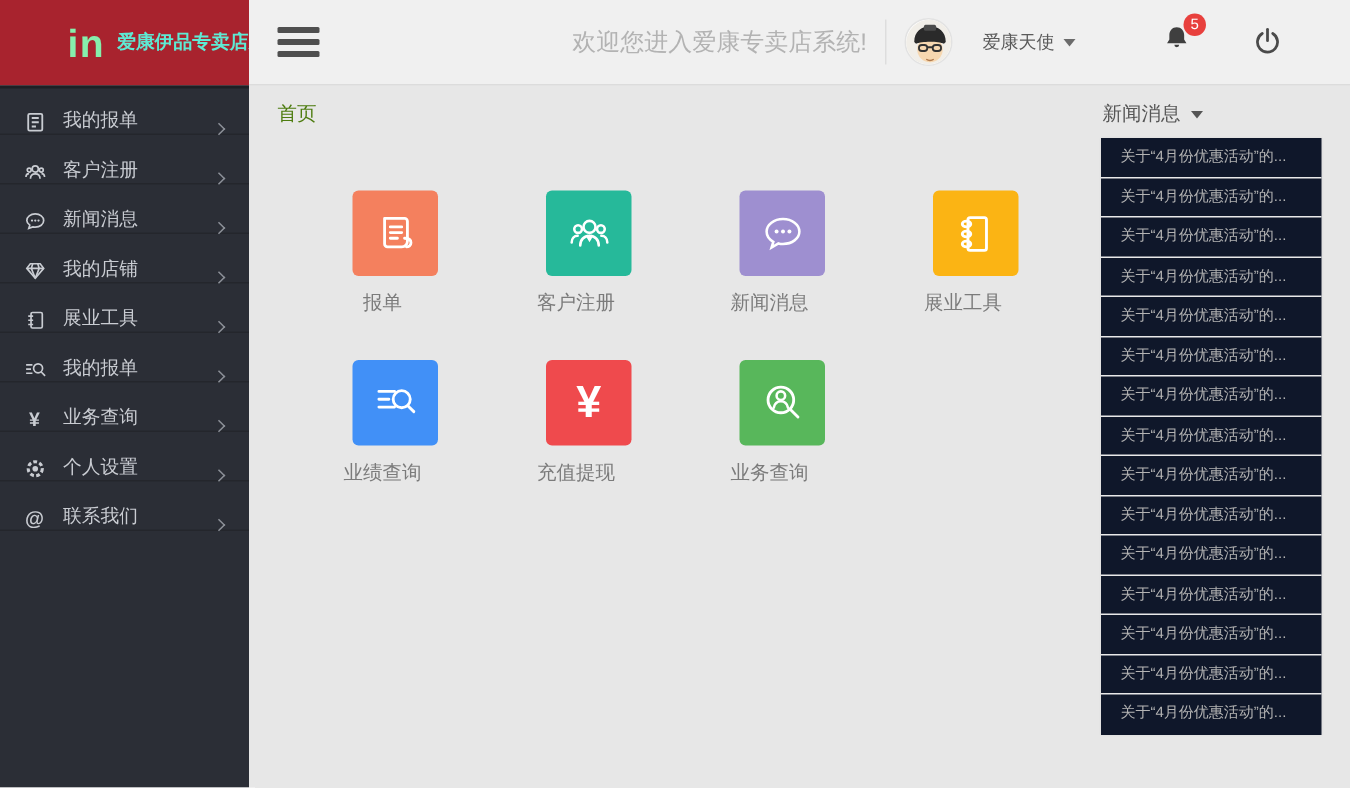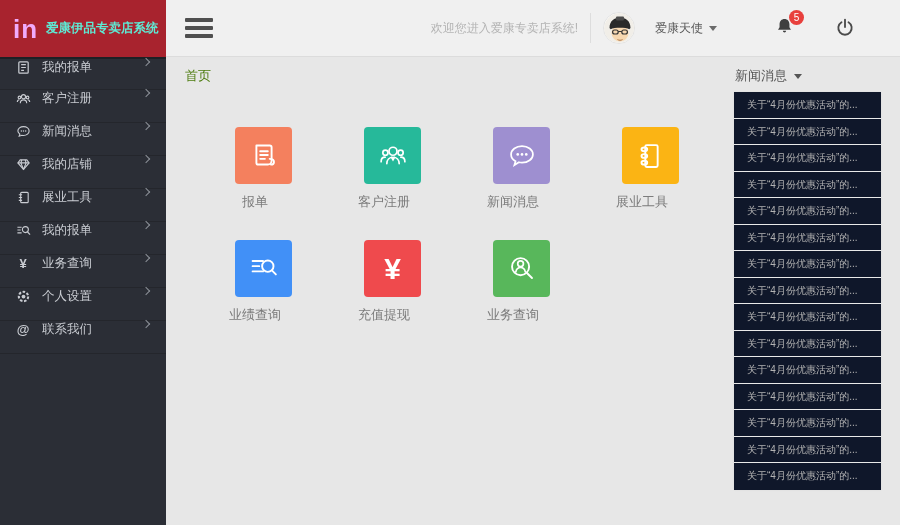--- a/index.html
+++ b/index.html
@@ -3,44 +3,44 @@
 <meta charset="utf-8">
 <style>
   * { margin:0; padding:0; box-sizing:border-box; }
   html,body { width:900px; height:525px; overflow:hidden; }
   body { font-family:"Liberation Sans","DejaVu Sans",sans-serif; }
   .app { position:relative; width:900px; height:525px; background:#e7e7e7; }
 
   
   .logo { position:absolute; left:0; top:0; width:166px; height:57px; background:#a8232e;
           display:flex; align-items:center; padding-left:13px; }
-  .logo-mark { color:#f0abfc; font-size:26px; font-weight:bold; letter-spacing:1px; line-height:1; margin-right:8px; }
+  .logo-mark { color:#86efac; font-size:26px; font-weight:bold; letter-spacing:1px; line-height:1; margin-right:8px;margin-left:32px; }
   .logo-title { color:#5eead4; font-size:12.5px; font-weight:bold; white-space:nowrap; }
 
   .topbar { position:absolute; left:166px; top:0; width:734px; height:57px; background:#f0f0f0;
             border-bottom:1px solid #dcdcdc; }
   .hamburger { position:absolute; left:19px; top:18px; width:28px; height:20px; cursor:pointer; }
   .hamburger .bar { width:28px; height:4px; background:#4f4f4f; border-radius:1px; margin-bottom:4px; }
 
   .topbar-right { position:absolute; right:0; top:0; height:56px; display:flex; align-items:center; padding-right:44px; }
-  .welcome { color:#b3b3b3; font-size:12px; white-space:nowrap; }
+  .welcome { color:#b3b3b3; font-size:16px; white-space:nowrap; }
   .tb-divider { width:1px; height:30px; background:#ddd; margin:0 12px; }
   .avatar { width:32px; height:32px; border-radius:50%; background:#fff; border:1px solid #e2e2e2;
             overflow:hidden; flex:0 0 auto; cursor:pointer; }
   .username { color:#5a5a5a; font-size:12px; margin-left:20px; white-space:nowrap; cursor:pointer; }
   .caret-down { width:0; height:0; border-left:4px solid transparent; border-right:4px solid transparent;
                 border-top:5px solid #6b6b6b; margin-left:6px; cursor:pointer; }
   .bell-wrap { position:relative; margin-left:58px; cursor:pointer; }
   .badge { position:absolute; top:-7px; right:-10px; min-width:15px; height:15px; border-radius:50%;
            background:#e8403d; color:#fff; font-size:10px; line-height:15px; text-align:center; }
   .power-wrap { margin-left:40px; cursor:pointer; display:flex; align-items:center; }
 
   
   .sidebar { position:absolute; left:0; top:57px; width:166px; height:468px; background:#2b2e36; }
-  .nav-item { height:33px; display:flex; align-items:flex-start; padding:0 15px;
+  .nav-item { height:33px; display:flex; align-items:flex-end; padding:0 15px;
               border-bottom:1px solid #24262c; color:#c9ccd2; font-size:12.5px; cursor:pointer; }
   .nav-item:first-child { border-top:2px solid #1e2025; }
   .nav-icon { width:16px; height:16px; margin-right:11px; display:flex; align-items:center; justify-content:center;
               color:#c9ccd2; font-size:13px; font-weight:bold; }
   .nav-icon svg { display:block; }
   .nav-label { flex:1; }
   .nav-chevron { width:6px; height:6px; border-top:1.5px solid #8d9199; border-right:1.5px solid #8d9199;
                  transform:rotate(45deg); margin-right:2px; }
 
   

